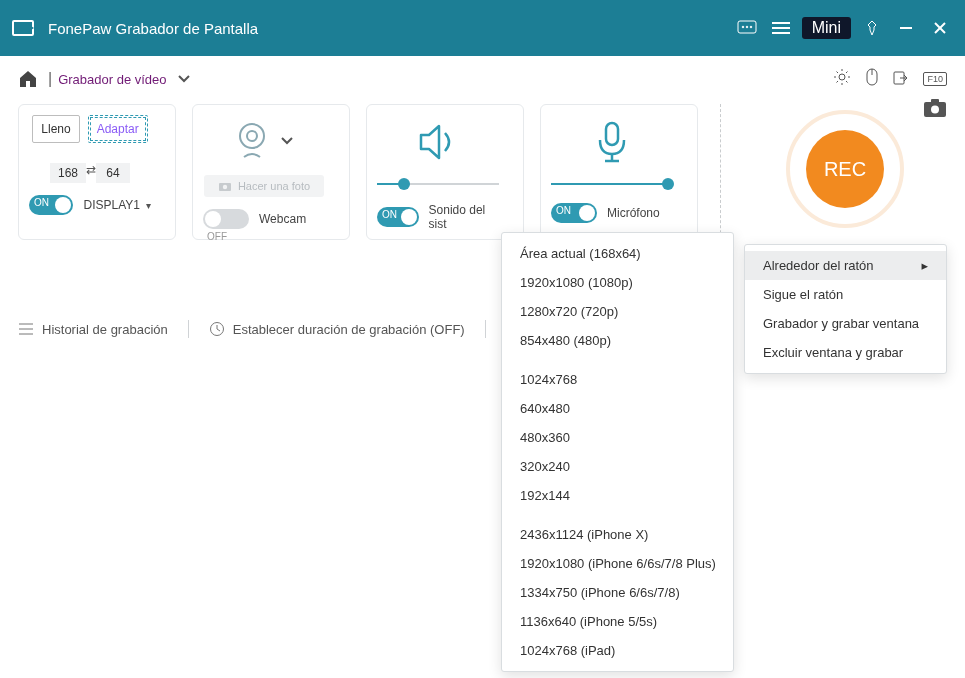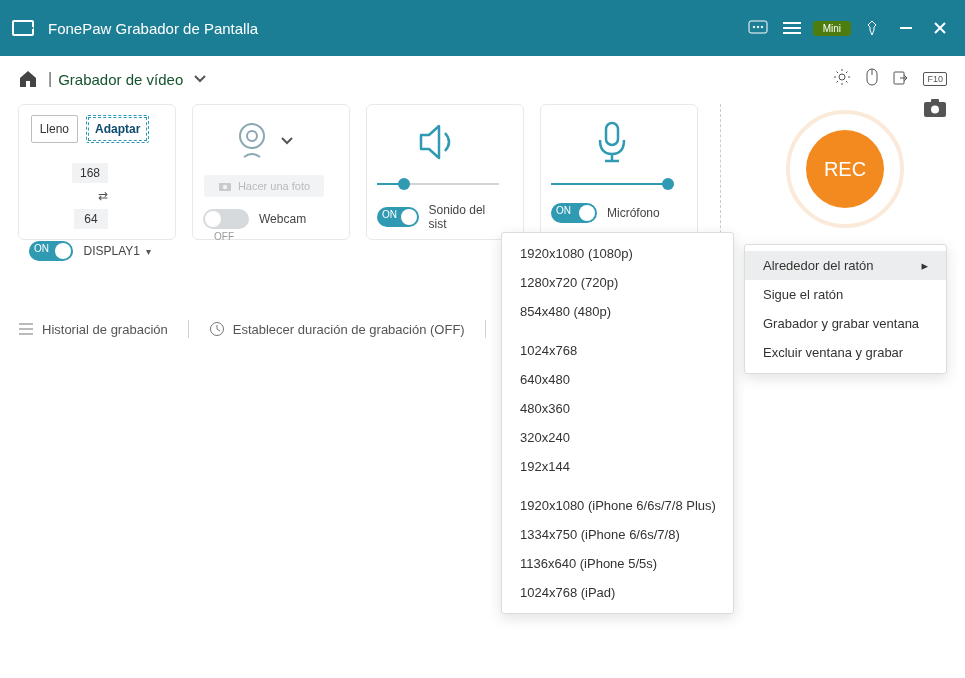--- a/index.html
+++ b/index.html
@@ -4,49 +4,49 @@
 <style>
   * { box-sizing: border-box; margin: 0; padding: 0; font-family: "Segoe UI", Arial, sans-serif; }
   body { background: #fff; width: 965px; height: 678px; position: relative; overflow: hidden; }
   
   .titlebar { background: #1c7e95; height: 56px; display: flex; align-items: center; padding: 0 12px; color: #fff; }
   .titlebar .logo { width: 22px; height: 16px; border: 2px solid #fff; border-radius: 2px; position: relative; margin-right: 14px; }
   .titlebar .logo::before { content:""; position:absolute; right:-2px; top:2px; width:6px; height:8px; background:#1c7e95; clip-path: polygon(0 0,100% 50%,0 100%); }
   .titlebar .title { font-size: 15px; flex: 0 0 auto; }
   .titlebar .spacer { flex: 1; }
   .titlebar .tb-icon { width: 26px; height: 26px; display:flex; align-items:center; justify-content:center; margin-left: 8px; cursor:pointer; }
-  .titlebar .mini { background:#4d7c0f; border-radius:3px; padding:2px 10px; font-size:10px; margin-left:8px; }
+  .titlebar .mini { background:#0f172a; border-radius:3px; padding:2px 10px; font-size:16px; margin-left:8px; }
   .titlebar svg { stroke:#fff; fill:none; }
   
   .modebar { height: 46px; display:flex; align-items:center; padding: 0 18px; border-bottom: 0; }
   .modebar .home { width:20px; height:18px; margin-right:10px; }
   .modebar .divider { color:#666; margin-right:6px; }
-  .modebar .mode-label { font-size: 15px; color:#14532d; }
+  .modebar .mode-label { font-size: 13px; color:#701a75; }
   .modebar .chevron-down { margin-left:10px; }
   .modebar .right-icons { margin-left:auto; display:flex; gap:14px; align-items:center; }
   .modebar .right-icons div { cursor:pointer; }
   
   .main { display:flex; padding: 2px 18px 0 18px; gap:16px; align-items:flex-start; }
   .card { width: 150px; height: 136px; border:1px solid #e6e9ec; border-radius:6px; padding:10px 24px 8px 10px; display:flex; flex-direction:column; align-items:center; position:relative; }
   .card.wide1 { width:158px; }
   .card.wide2 { width:158px; }
   
   .btns-row { display:flex; gap:8px; }
   .btn-small { font-size:12px; border:1px solid #bdbdbd; border-radius:2px; padding:6px 8px; cursor:pointer; color:#333; background:#fff;}
-  .btn-small.adapt { border:1px dashed #2f9ab2; outline:1px dashed #2f9ab2; outline-offset:-3px; color:#0c4a6e;font-weight:bold; }
-  .dims { display:flex; align-items:flex-end; gap:6px; margin-top:20px;flex-direction:column; }
+  .btn-small.adapt { border:1px dashed #2f9ab2; outline:1px dashed #2f9ab2; outline-offset:-3px; color:#8b5cf6; }
+  .dims { display:flex; align-items:flex-start; gap:0; margin-top:20px; }
   .dim-box { background:#f1f2f3; font-size:12px; padding:3px 8px; min-width:34px; text-align:center; color:#333; }
   .link-icon { font-size:12px; color:#555; }
   .toggle-row { display:flex; align-items:center; gap:10px; margin-top:12px; width:100%; }
   .toggle { width:46px; height:20px; border-radius:10px; background:#2f9ab2; position:relative; cursor:pointer; }
   .toggle .knob { position:absolute; right:2px; top:2px; width:16px; height:16px; border-radius:50%; background:#fff; }
   .toggle .on-text { position:absolute; left:5px; top:2px; font-size:10px; color:#fff; }
   .toggle.off { background:#d7dadd; }
   .toggle.off .knob { left:2px; right:auto; }
-  .toggle.off .on-text { color:#999; left:auto; right:15px;margin-top:20px; }
+  .toggle.off .on-text { color:#999; left:auto; right:22px;margin-top:20px; }
   .toggle-label { font-size:12px; color:#444; }
   .disp-chevron { font-size:10px; color:#555; margin-left:-4px;}
   
   .webcam-icon-row { display:flex; align-items:center; gap:10px; margin-top:6px;}
   .snapshot-btn { width:120px; background:#f2f3f4; border-radius:3px; text-align:center; font-size:11px; color:#b7bcc0; padding:5px 0; margin-top:14px; display:flex; align-items:center; justify-content:center; gap:6px;}
   
   .big-icon { margin-top:4px; height:46px; display:flex; align-items:center; justify-content:center;}
   .slider-wrap { width:100%; margin-top:12px; position:relative; height:14px; }
   .slider-track { position:absolute; left:0; right:0; top:6px; height:2px; background:#d0d4d7; }
   .slider-fill { position:absolute; left:0; top:6px; height:2px; background:#2f9ab2; }
@@ -270,20 +270,23 @@
         <circle cx="8" cy="8" r="6.5" stroke="#777" fill="none"></circle>
         <path d="M8 4 L8 8 L11 10" stroke="#777" fill="none"></path>
       </svg>
     <span>Establecer duración de grabación (OFF)</span>
   </div>
   <div class="vsep2"></div>
 </div>
 
 <div class="menu menu1">
   <div class="item">
+      <span>Área actual (168x64)</span>
+    </div>
+  <div class="item">
       <span>1920x1080 (1080p)</span>
     </div>
   <div class="item">
       <span>1280x720 (720p)</span>
     </div>
   <div class="item">
       <span>854x480 (480p)</span>
     </div>
   <div class="sep"></div>
   <div class="item">
@@ -295,20 +298,23 @@
   <div class="item">
       <span>480x360</span>
     </div>
   <div class="item">
       <span>320x240</span>
     </div>
   <div class="item">
       <span>192x144</span>
     </div>
   <div class="sep"></div>
+  <div class="item">
+      <span>2436x1124 (iPhone X)</span>
+    </div>
   <div class="item">
       <span>1920x1080 (iPhone 6/6s/7/8 Plus)</span>
     </div>
   <div class="item">
       <span>1334x750 (iPhone 6/6s/7/8)</span>
     </div>
   <div class="item">
       <span>1136x640 (iPhone 5/5s)</span>
     </div>
   <div class="item">

